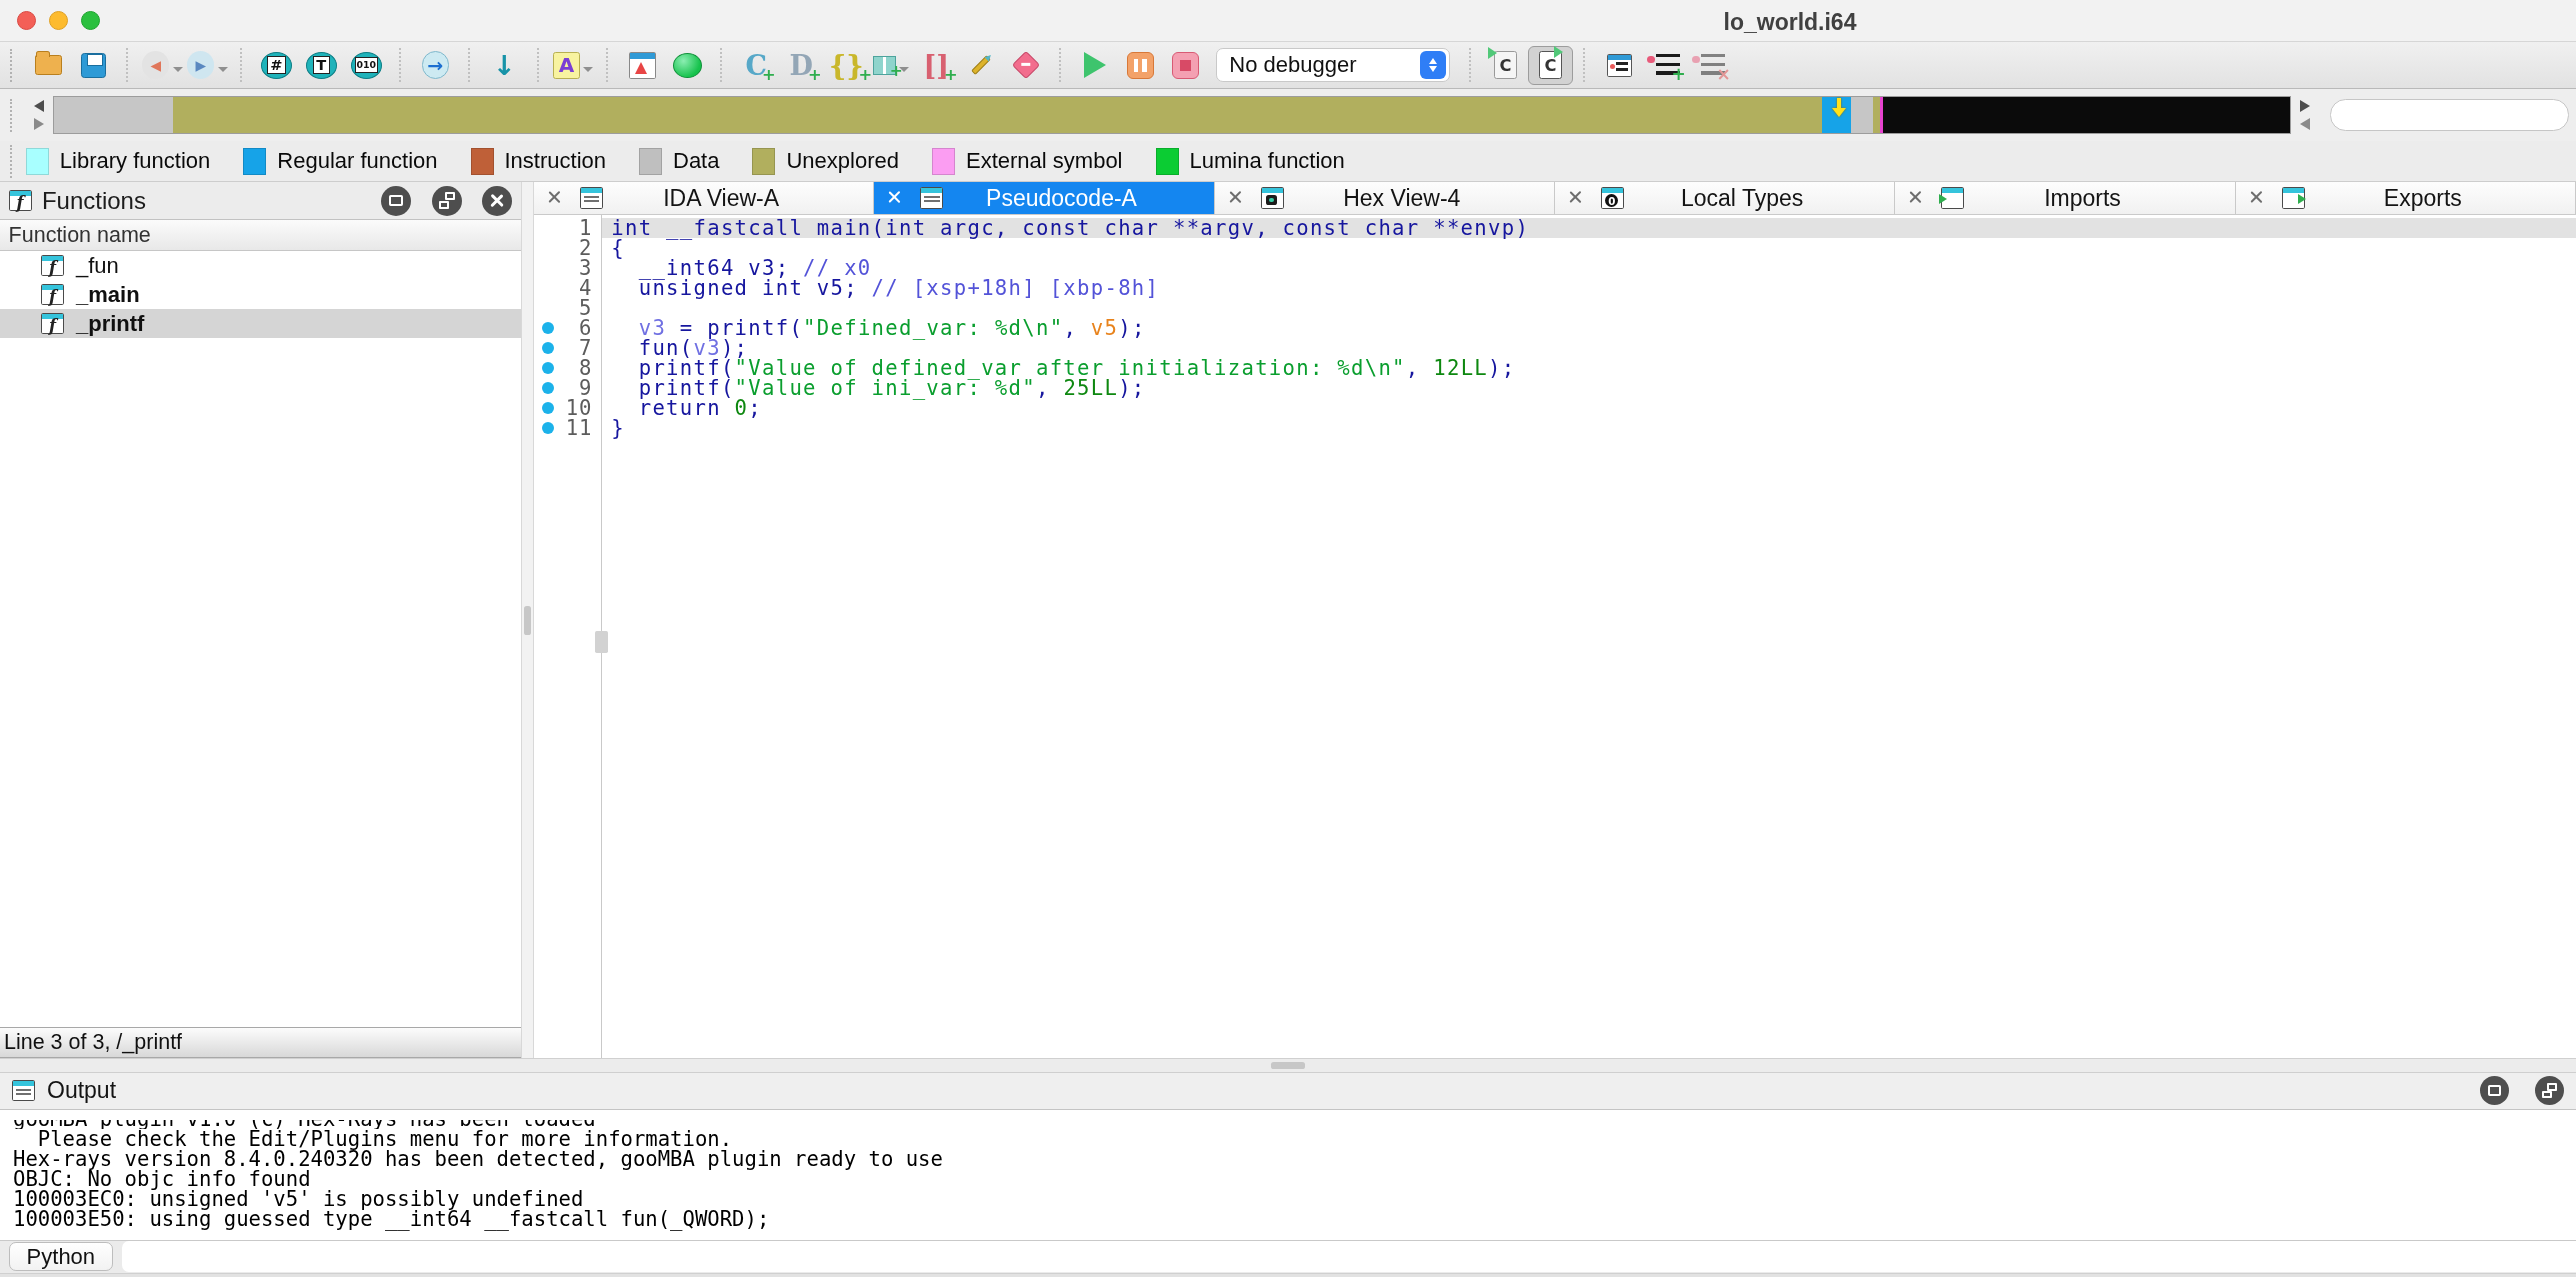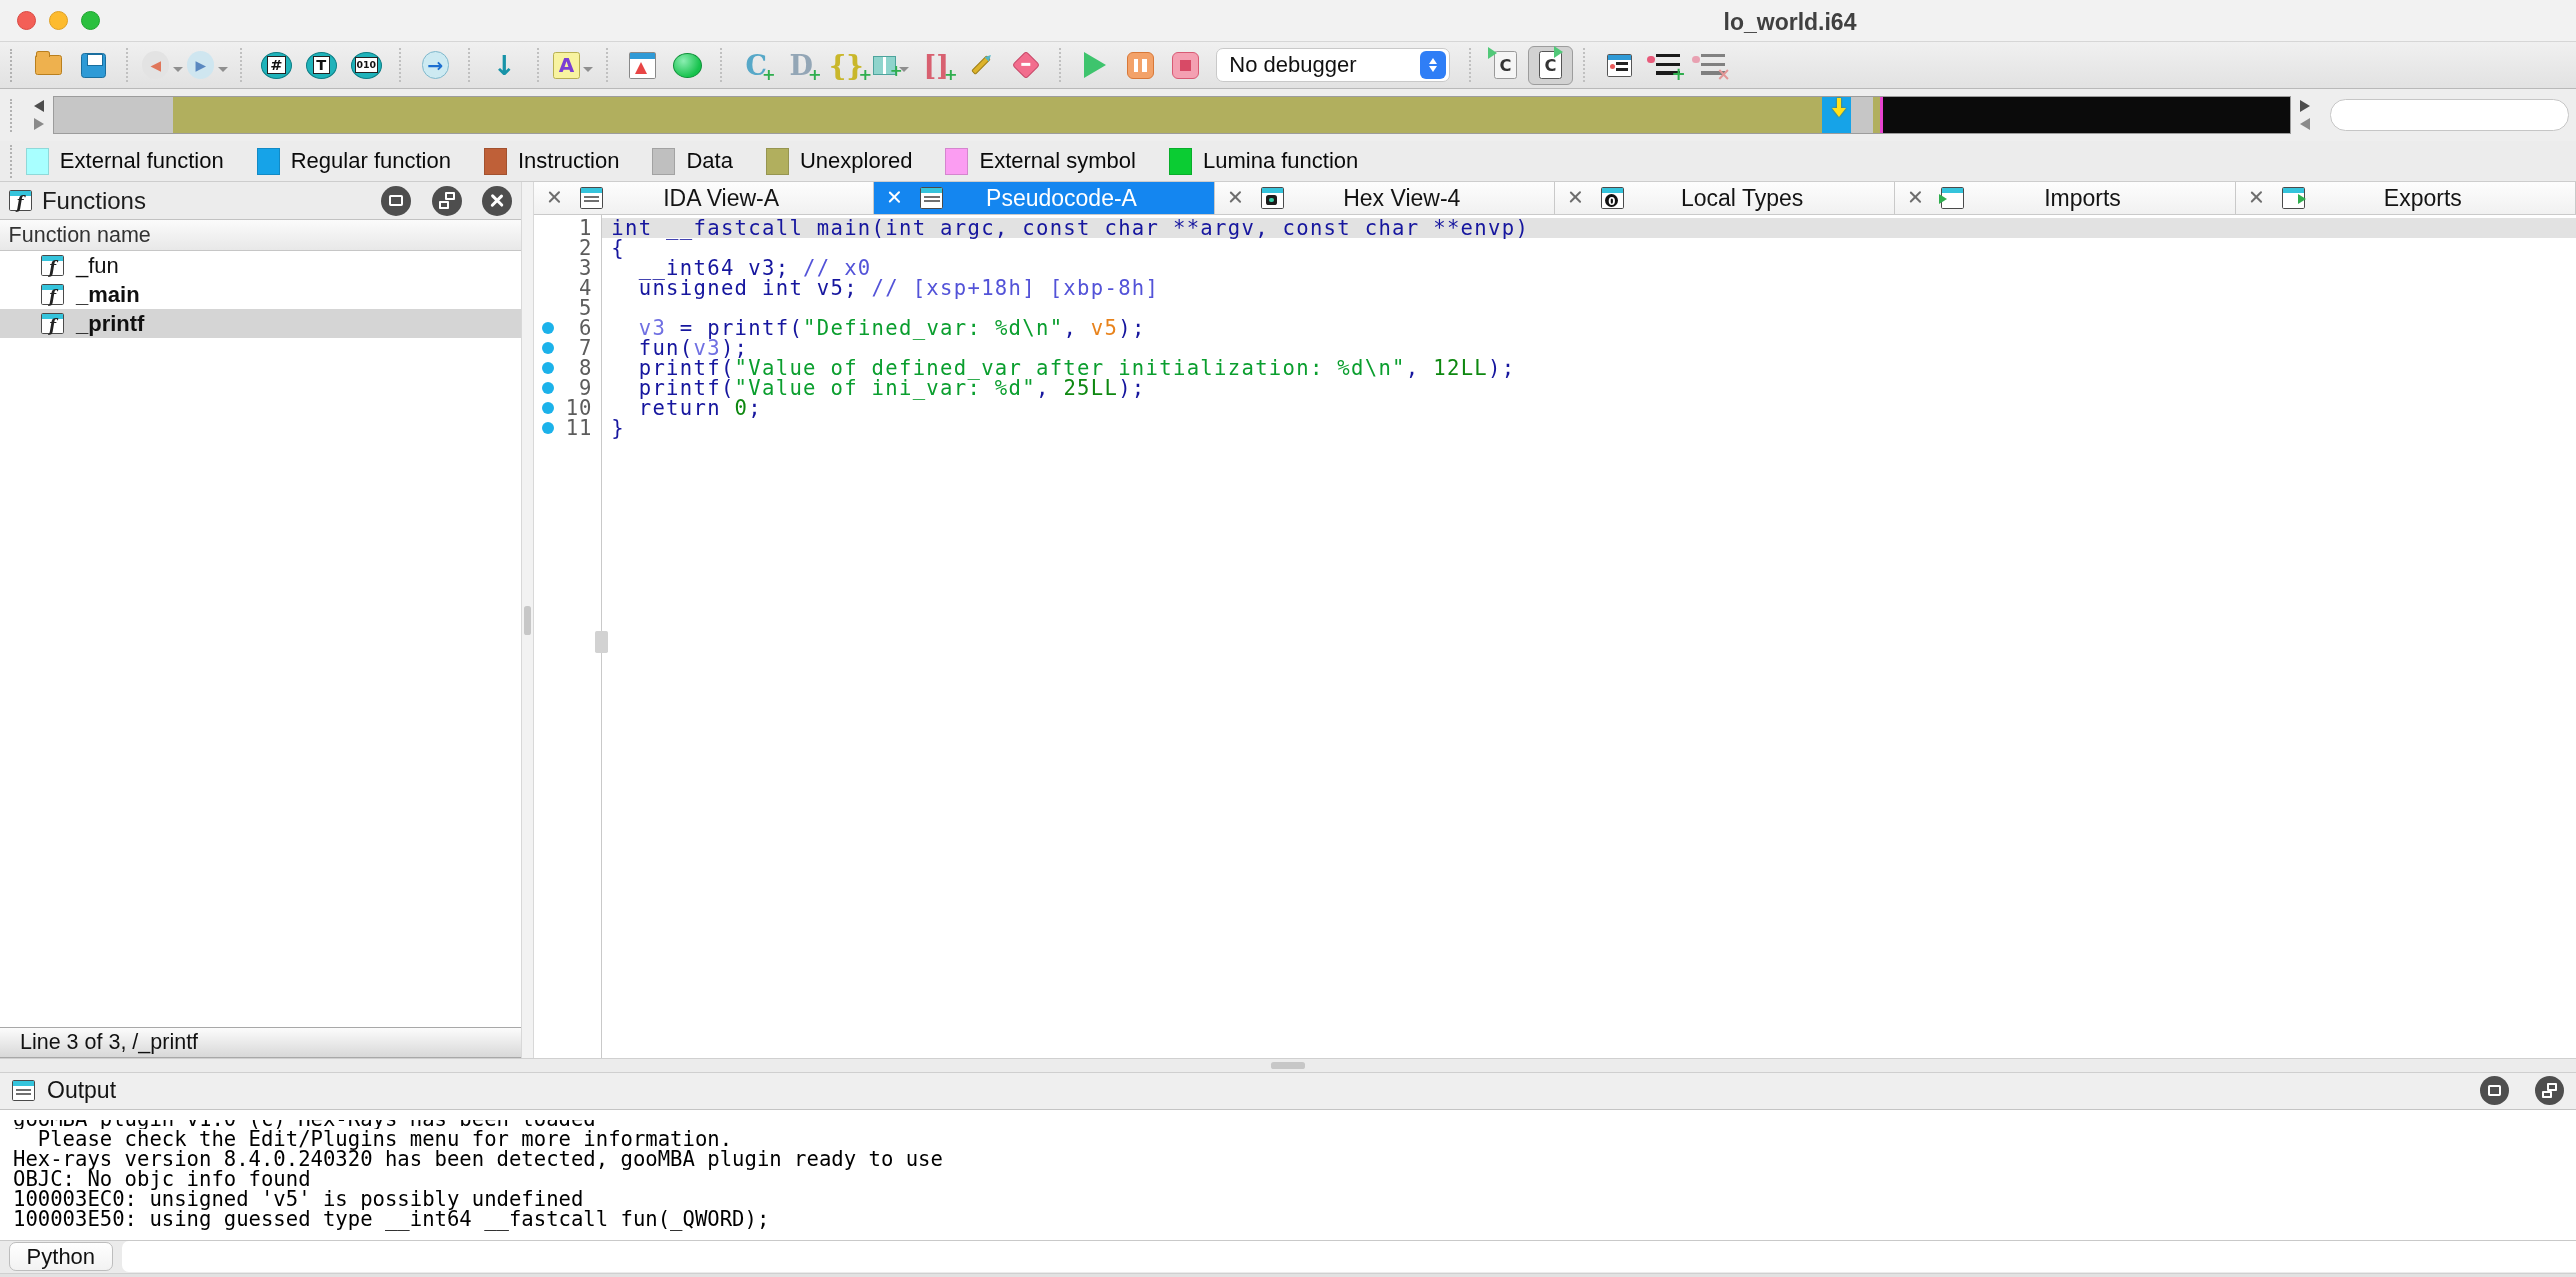--- a/index.html
+++ b/index.html
@@ -106,21 +106,21 @@
   .rbtn .s1 { position:absolute; top:6.9px; right:6.9px; width:10.3px; height:7.7px; border:2.1px solid #fff; border-radius:0.9px; }
   .rbtn .s2 { position:absolute; bottom:6.9px; left:6.9px; width:10.3px; height:7.7px; border:2.1px solid #fff; border-radius:0.9px; background:#4e4e4e; }
   .rbtn .x1,.rbtn .x2 { position:absolute; width:16.3px; height:3.4px; background:#fff; border-radius:1.7px; top:13.3px; left:6.9px; }
   .rbtn .x1 { transform:rotate(45deg); } .rbtn .x2 { transform:rotate(-45deg); }
   .colhead { height:31px; flex:none; background:linear-gradient(#fbfbfb,#e8e8e8); border-bottom:0.9px solid #c6c6c6; display:flex; align-items:center; padding-left:8.6px; font-size:21.5px; color:#333; }
   .flist { flex:1; background:#fff; overflow:hidden; }
   .frow { height:29px; display:flex; align-items:center; padding-left:41px; font-size:22px; color:#101010; }
   .frow.sel { background:#d5d5d5; }
   .frow.b { font-weight:bold; }
   .frow .winicon { margin-right:12px; }
-  .ffoot { height:31px; flex:none; background:linear-gradient(#fcfcfc,#d8d8d8); border-top:0.9px solid #a8a8a8; border-bottom:0.9px solid #a8a8a8; display:flex; align-items:center; padding-left:20px; font-size:21.5px; color:#111; }
+  .ffoot { height:31px; flex:none; background:linear-gradient(#fcfcfc,#d8d8d8); border-top:0.9px solid #a8a8a8; border-bottom:0.9px solid #a8a8a8; display:flex; align-items:center; padding-left:4px; font-size:21.5px; color:#111; }
 
   .vsplit { width:13px; flex:none; background:#f2f2f2; border-left:0.9px solid #d8d8d8; border-right:0.9px solid #d8d8d8; display:flex; align-items:center; justify-content:center; }
   .vsplit .grip { width:7.7px; height:29px; background:#c7c7c7; border-radius:2.6px; margin-top:0px; }
 
   .rpanel { flex:1; display:flex; flex-direction:column; background:#fff; min-width:0; }
   .tabbar { height:33px; flex:none; background:#6d28d9; border-bottom:0.9px solid #cacaca; display:flex; }
   .tab { flex:1; display:flex; align-items:center; background:linear-gradient(#fdfdfd,#f1f1f1); border-right:0.9px solid #c9c9c9; position:relative; min-width:0; }
   .tab.active { background:#1486f0; }
   .tclose { width:17px; height:17px; position:relative; margin-left:12px; flex:none; }
   .tclose b { position:absolute; left:0.9px; top:6.9px; width:14.6px; height:2.1px; background:#6e6e6e; border-radius:1.7px; }
@@ -337,21 +337,21 @@
       <i class="tri r2"></i>
       <i class="tri l2"></i>
     </div>
     <input class="navsearch" value="" style="">
   </div>
 
   <div class="legend" id="legend">
       <div class="dots"></div>
       <div class="lgitem">
         <i class="sw" style="background: rgb(168, 255, 255);"></i>
-        <span>External function</span>
+        <span>Library function</span>
       </div>
       <div class="lgitem">
         <i class="sw" style="background: rgb(22, 163, 232);"></i>
         <span>Regular function</span>
       </div>
       <div class="lgitem">
         <i class="sw" style="background: rgb(191, 96, 56);"></i>
         <span>Instruction</span>
       </div>
       <div class="lgitem">

